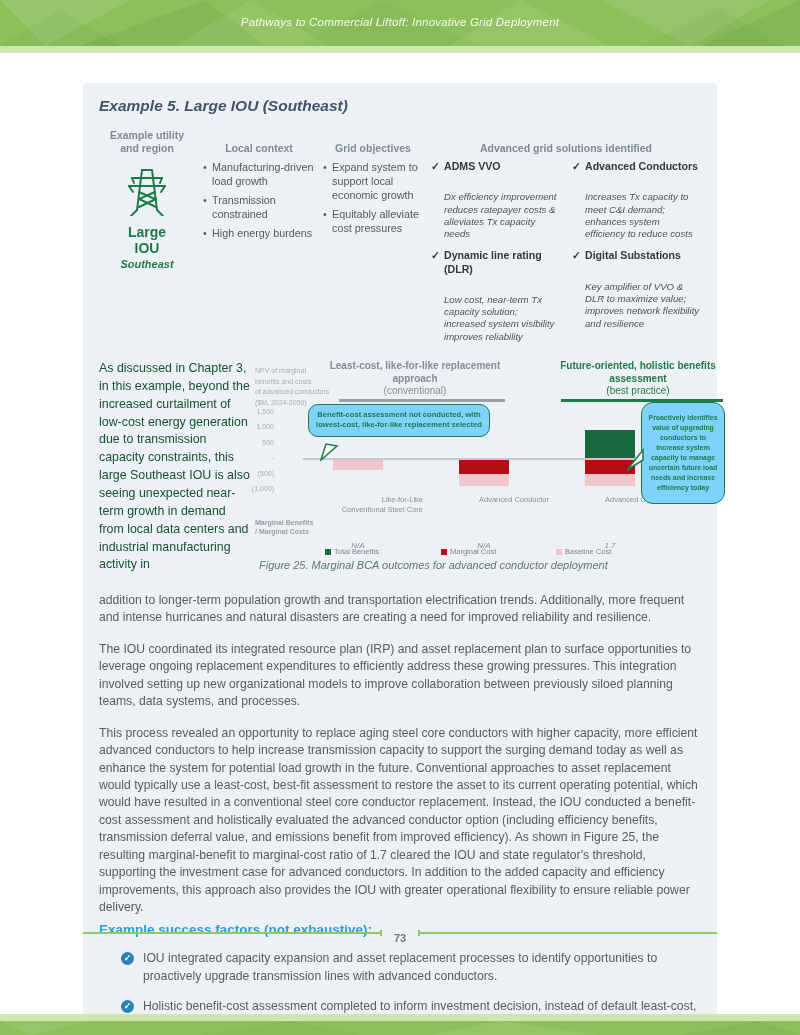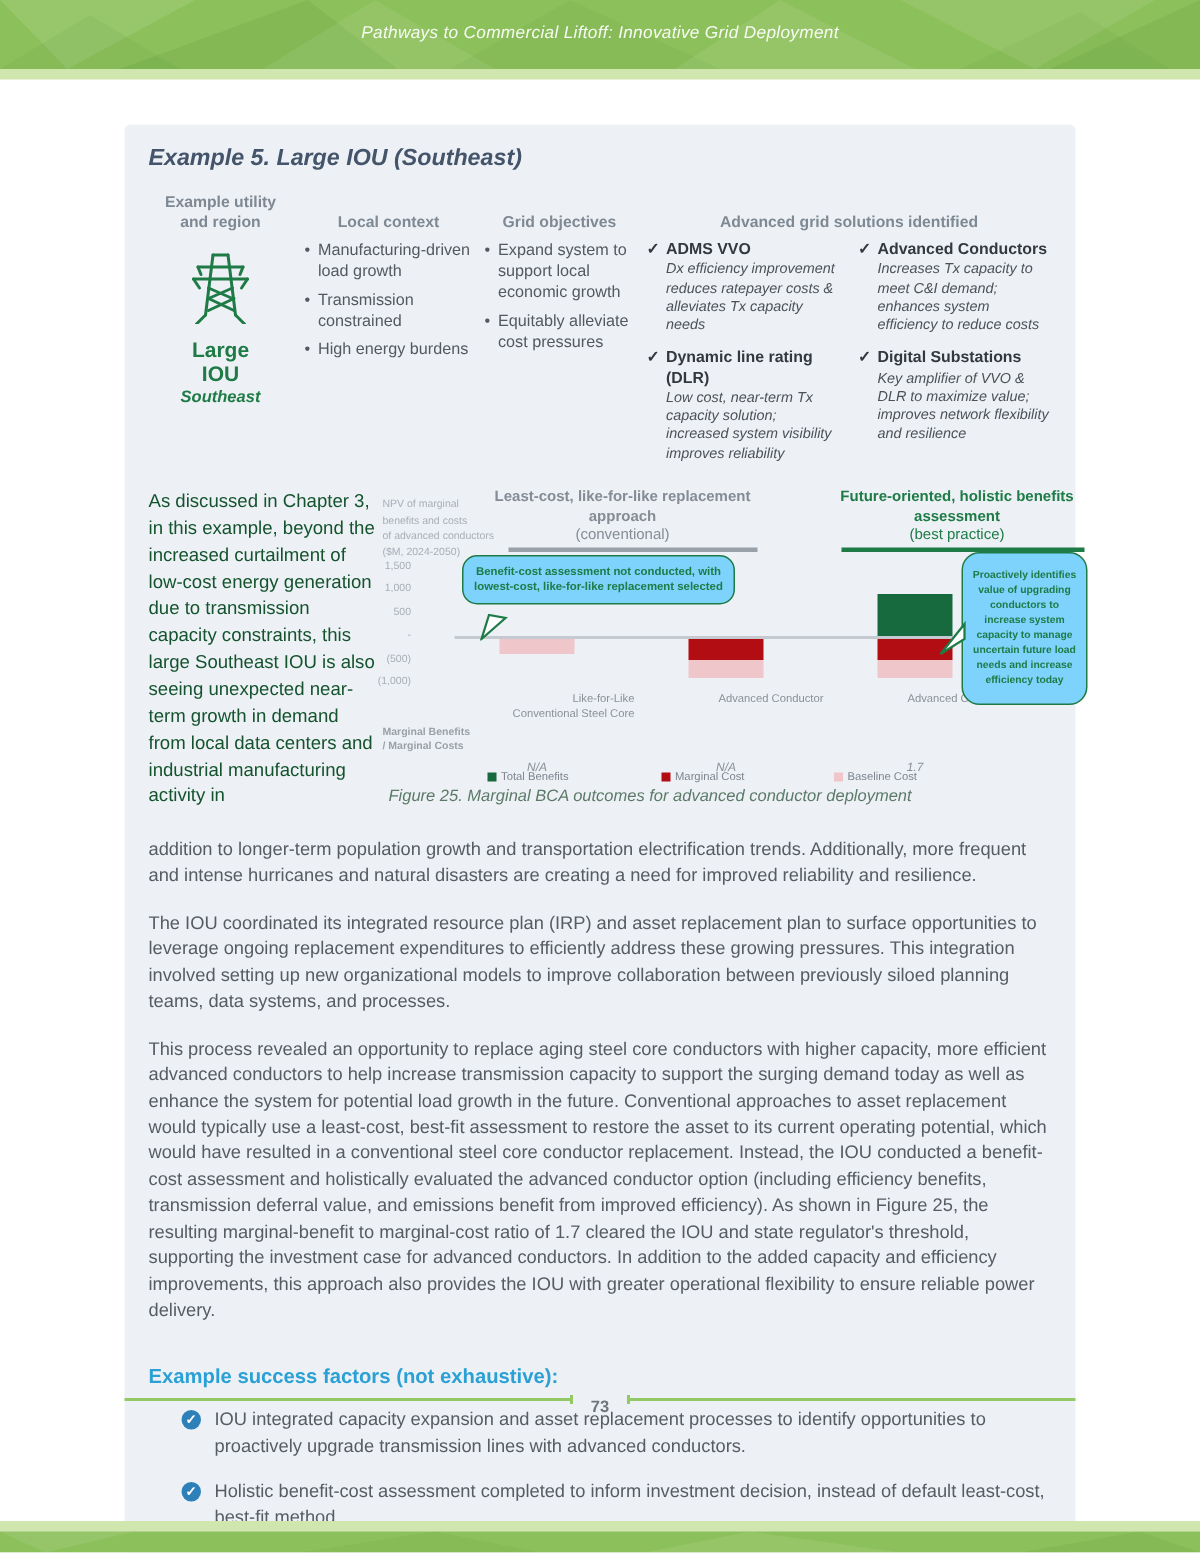--- a/index.html
+++ b/index.html
@@ -29,21 +29,21 @@
     display:flex; align-items:flex-end; justify-content:center; padding-bottom:6px; line-height:1.2; }
   .utility-cell { text-align:center; padding-top:6px; }
   .utility-name { color:#1e7b46; font-weight:bold; font-size:14px; line-height:1.15; margin-top:4px; white-space:pre-line; }
   .utility-region { color:#1e7b46; font-weight:bold; font-style:italic; font-size:11px; margin-top:2px; }
   .bullet-item { display:flex; font-size:10.8px; color:#54595f; line-height:1.3; margin-bottom:5px; }
   .bullet-item .dot { width:9px; flex:0 0 9px; color:#54595f; }
   .sol-wrap { display:grid; grid-template-columns:1fr 1fr; column-gap:12px; }
   .sol { margin-bottom:9px; }
   .sol-head { display:flex; font-size:10.6px; font-weight:bold; color:#33383e; line-height:1.25; }
   .sol-head .check { width:13px; flex:0 0 13px; color:#33383e; font-weight:bold; }
-  .sol-desc { font-size:9.6px; font-style:italic; color:#4c5156; line-height:1.28; margin-left:13px; margin-top:1px; }
+  .sol-desc { font-size:9.6px; font-style:italic; color:#4c5156; line-height:1.28; margin-left:13px; margin-top:18px; }
 
   
   .figure-row { display:flex; margin-top:8px; }
   .side-text { width:154px; flex:0 0 154px; color:#14532d; font-size:12.4px; line-height:1.44; }
   .chart-panel { position:relative; flex:1; height:218px; }
   .prewrap { white-space:pre-line; }
   .axis-label { position:absolute; left:2px; top:6px; width:100px; font-size:7px; color:#a8aeb6; line-height:1.5; }
   .grp-head { position:absolute; top:0; text-align:center; font-size:10px; font-weight:bold; line-height:1.25; }
   .grp-sub { font-weight:normal; }
   .grp-head.conv { left:62px; width:200px; color:#858c95; }
@@ -61,21 +61,21 @@
   .legend-swatch { width:6px; height:6px; margin-right:3px; }
   .fig-caption { position:absolute; left:6px; top:199px; font-size:11px; font-style:italic; color:#5c7a68; }
   .callout { position:absolute; background:#7dd3fc; border:1.5px solid #1e7b46; color:#1e7b46;
     font-weight:bold; text-align:center; }
   .callout.c1 { left:55px; top:44px; width:182px; border-radius:10px; font-size:7.6px; padding:5px 6px; line-height:1.35; }
   .callout.c2 { left:388px; top:42px; width:84px; border-radius:12px; font-size:6.9px; padding:10px 4px; line-height:1.45; }
   .tail { position:absolute; }
 
   
   .para { color:#575c63; font-size:12.2px; line-height:1.43; margin-top:14px; }
-  .success-heading { color:#2aa0d5; font-weight:bold; font-size:13.5px; margin-top:28px; }
+  .success-heading { color:#2aa0d5; font-weight:bold; font-size:13.5px; margin-top:6px; }
   .success-item { display:flex; margin-top:13px; margin-left:22px; color:#575c63; font-size:12.2px; line-height:1.42; }
   .check-circle { flex:0 0 13px; width:13px; height:13px; border-radius:50%; background:#2e80b9; color:#fff;
     font-size:9px; line-height:13px; text-align:center; margin-right:9px; margin-top:2px; font-weight:bold; }
 
   
   .footer { position:absolute; left:83px; top:932px; width:634px; display:flex; align-items:flex-start; }
   .fline { flex:1; height:1.5px; background:#92c964; position:relative; }
   .fline.l::after { content:""; position:absolute; right:0; top:-2.5px; width:1.5px; height:6.5px; background:#92c964; }
   .fline.r::before { content:""; position:absolute; left:0; top:-2.5px; width:1.5px; height:6.5px; background:#92c964; }
   .page-num { margin:0 12px; font-size:11px; font-weight:bold; color:#70757c; }

